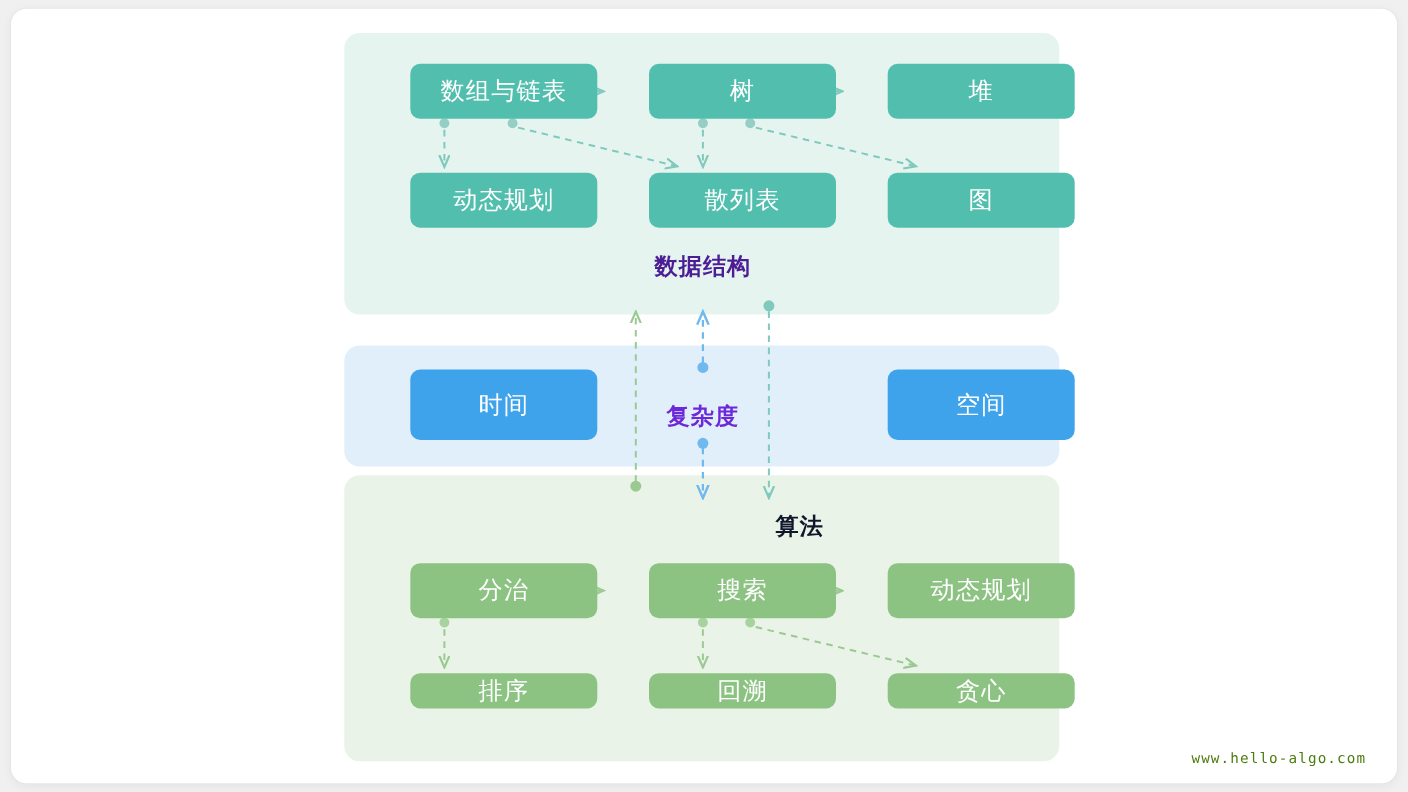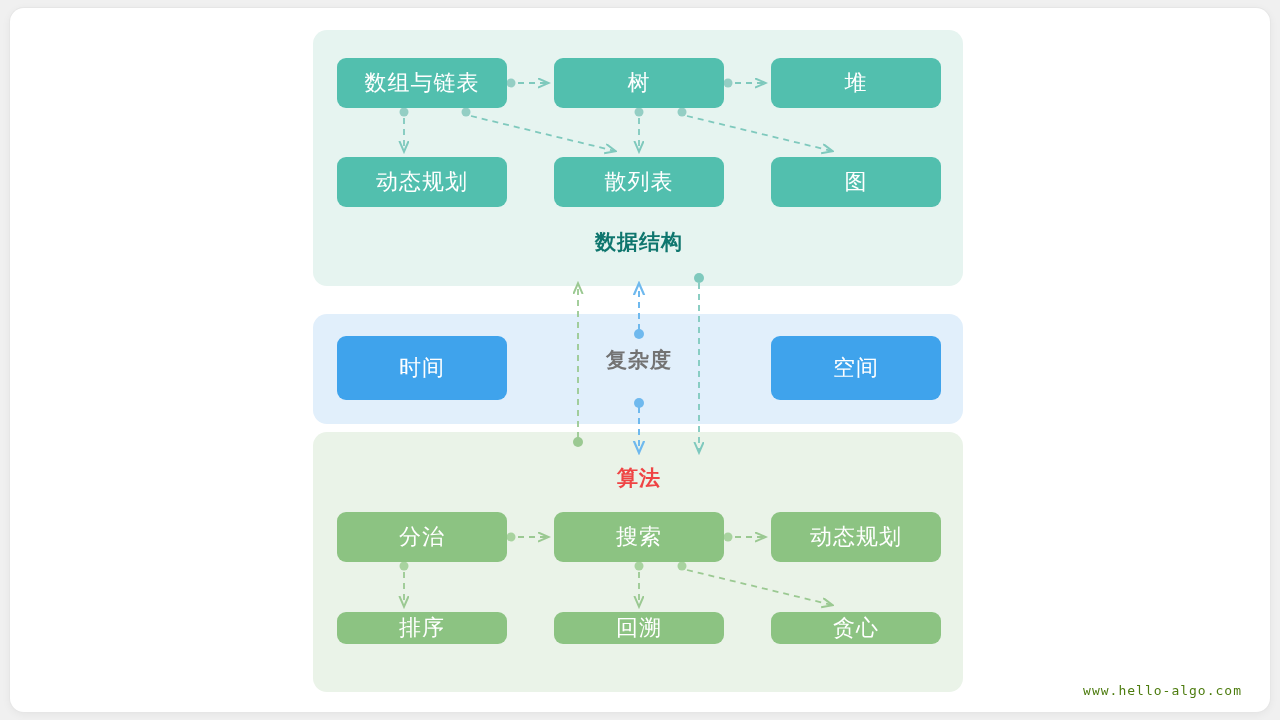--- a/index.html
+++ b/index.html
@@ -25,34 +25,35 @@
   .panel.ds   {left:303px; top:22px;  width:650px; height:256px; background:#e6f4f0;}
   .panel.cx   {left:303px; top:306px; width:650px; height:110px; background:#e1effb;}
   .panel.algo {left:303px; top:424px; width:650px; height:260px; background:#eaf3e8;}
 
   
   .caption{
     position:absolute;font-size:21px;font-weight:bold;
     letter-spacing:1px;white-space:nowrap;
     text-align:center;
   }
-  .caption.ds   {left:519px; top:220px; width:220px; color:#0f766e;}
-  .caption.cx   {left:519px; top:338px; width:220px; color:#737373;}
-  .caption.algo {left:519px; top:456px; width:220px; color:#ef4444;}
+  .caption.ds   {left:519px; top:220px; width:220px; color:#4c1d95;}
+  .caption.cx   {left:519px; top:356px; width:220px; color:#6d28d9;}
+  .caption.algo {left:519px; top:456px; width:220px; color:#0f172a;text-align:right;}
 
   
   .node{
     position:absolute;
     display:flex;align-items:center;justify-content:center;
     border-radius:9px;
     color:#ffffff;
     font-size:22px;
     letter-spacing:1px;
     white-space:nowrap;
     box-sizing:border-box;
+    margin-left:36px;
   }
   .node.teal  {background:#52bfae;}
   .node.blue  {background:#3fa3ec;}
   .node.green {background:#8cc382;}
 
   
   .c0{left:327px;width:170px;}
   .c1{left:544px;width:170px;}
   .c2{left:761px;width:170px;}
   .r0{top:50px;height:50px;}

